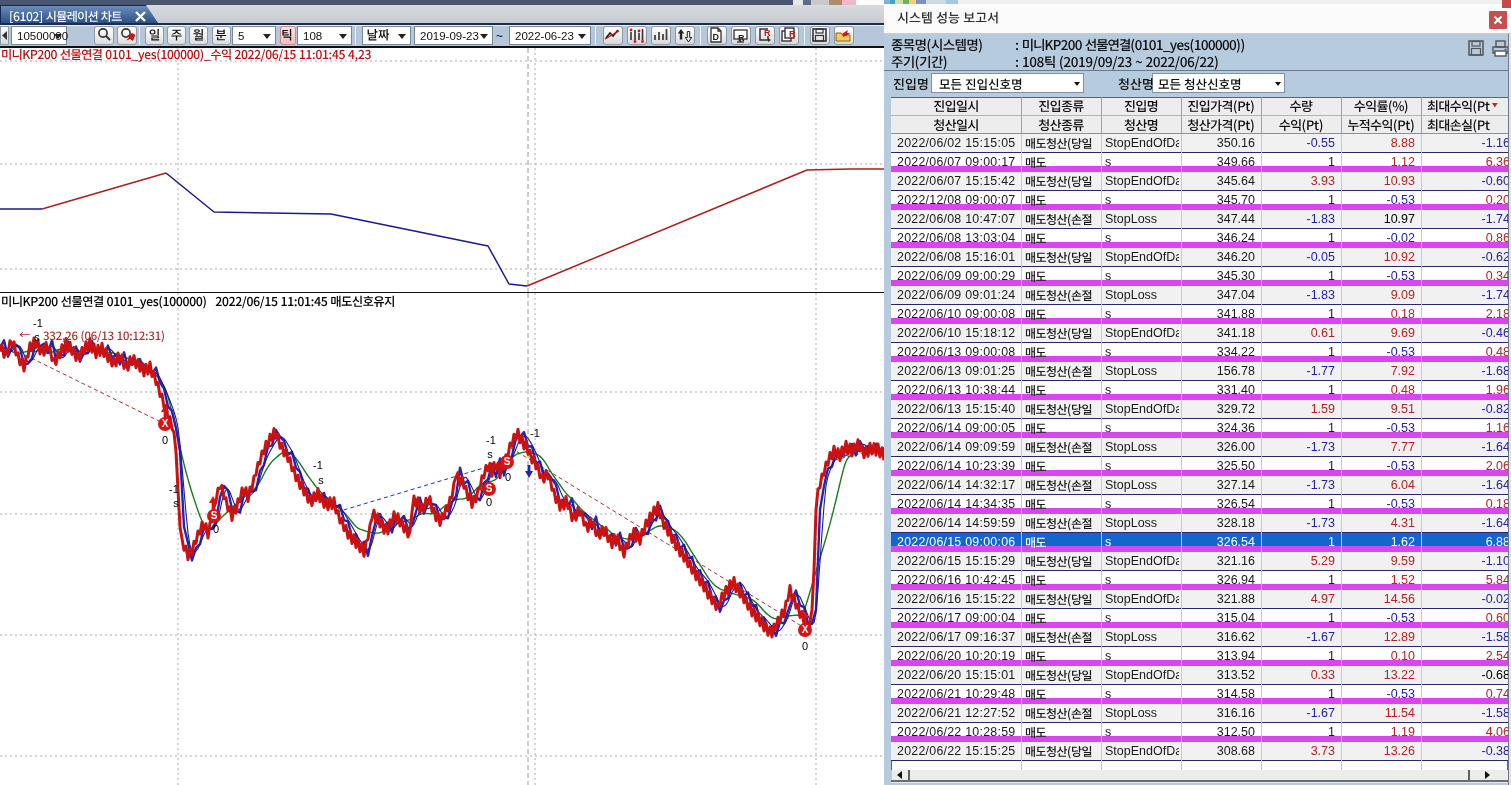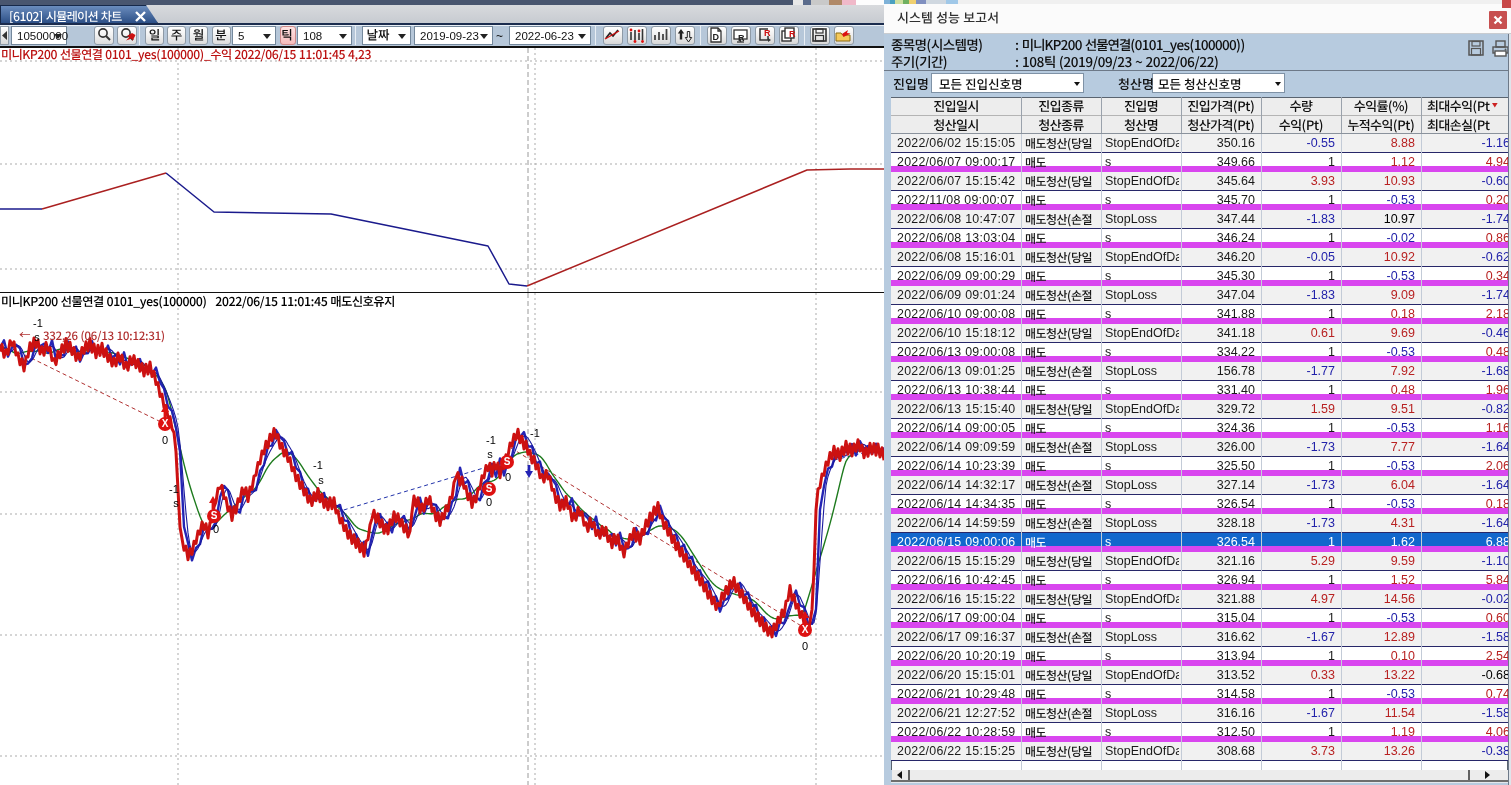--- a/index.html
+++ b/index.html
@@ -314,32 +314,32 @@
     <span class="c4" style="color:#2222aa">-0.55</span>
     <span class="c5" style="color:#b82222">8.88</span>
     <span class="c6" style="color:#2222aa">-1.16</span>
   </div>
 <div class="row en gb" style="top:153px">
     <span class="c0">2022/06/07 09:00:17</span>
     <span class="c2">s</span>
     <span class="c3">349.66</span>
     <span class="c4" style="color:#1a1a1a">1</span>
     <span class="c5" style="color:#b82222">1.12</span>
-    <span class="c6" style="color:#b82222">4.94</span>
+    <span class="c6" style="color:#b82222">6.36</span>
   </div>
 <div class="row cl nb" style="top:172px">
     <span class="c0">2022/06/07 15:15:42</span>
     <span class="c2">StopEndOfDay</span>
     <span class="c3">345.64</span>
     <span class="c4" style="color:#b82222">3.93</span>
     <span class="c5" style="color:#b82222">10.93</span>
     <span class="c6" style="color:#2222aa">-0.60</span>
   </div>
 <div class="row en gb" style="top:191px">
-    <span class="c0">2022/11/08 09:00:07</span>
+    <span class="c0">2022/12/08 09:00:07</span>
     <span class="c2">s</span>
     <span class="c3">345.70</span>
     <span class="c4" style="color:#1a1a1a">1</span>
     <span class="c5" style="color:#2222aa">-0.53</span>
     <span class="c6" style="color:#b82222">0.20</span>
   </div>
 <div class="row cl nb" style="top:210px">
     <span class="c0">2022/06/08 10:47:07</span>
     <span class="c2">StopLoss</span>
     <span class="c3">347.44</span>

